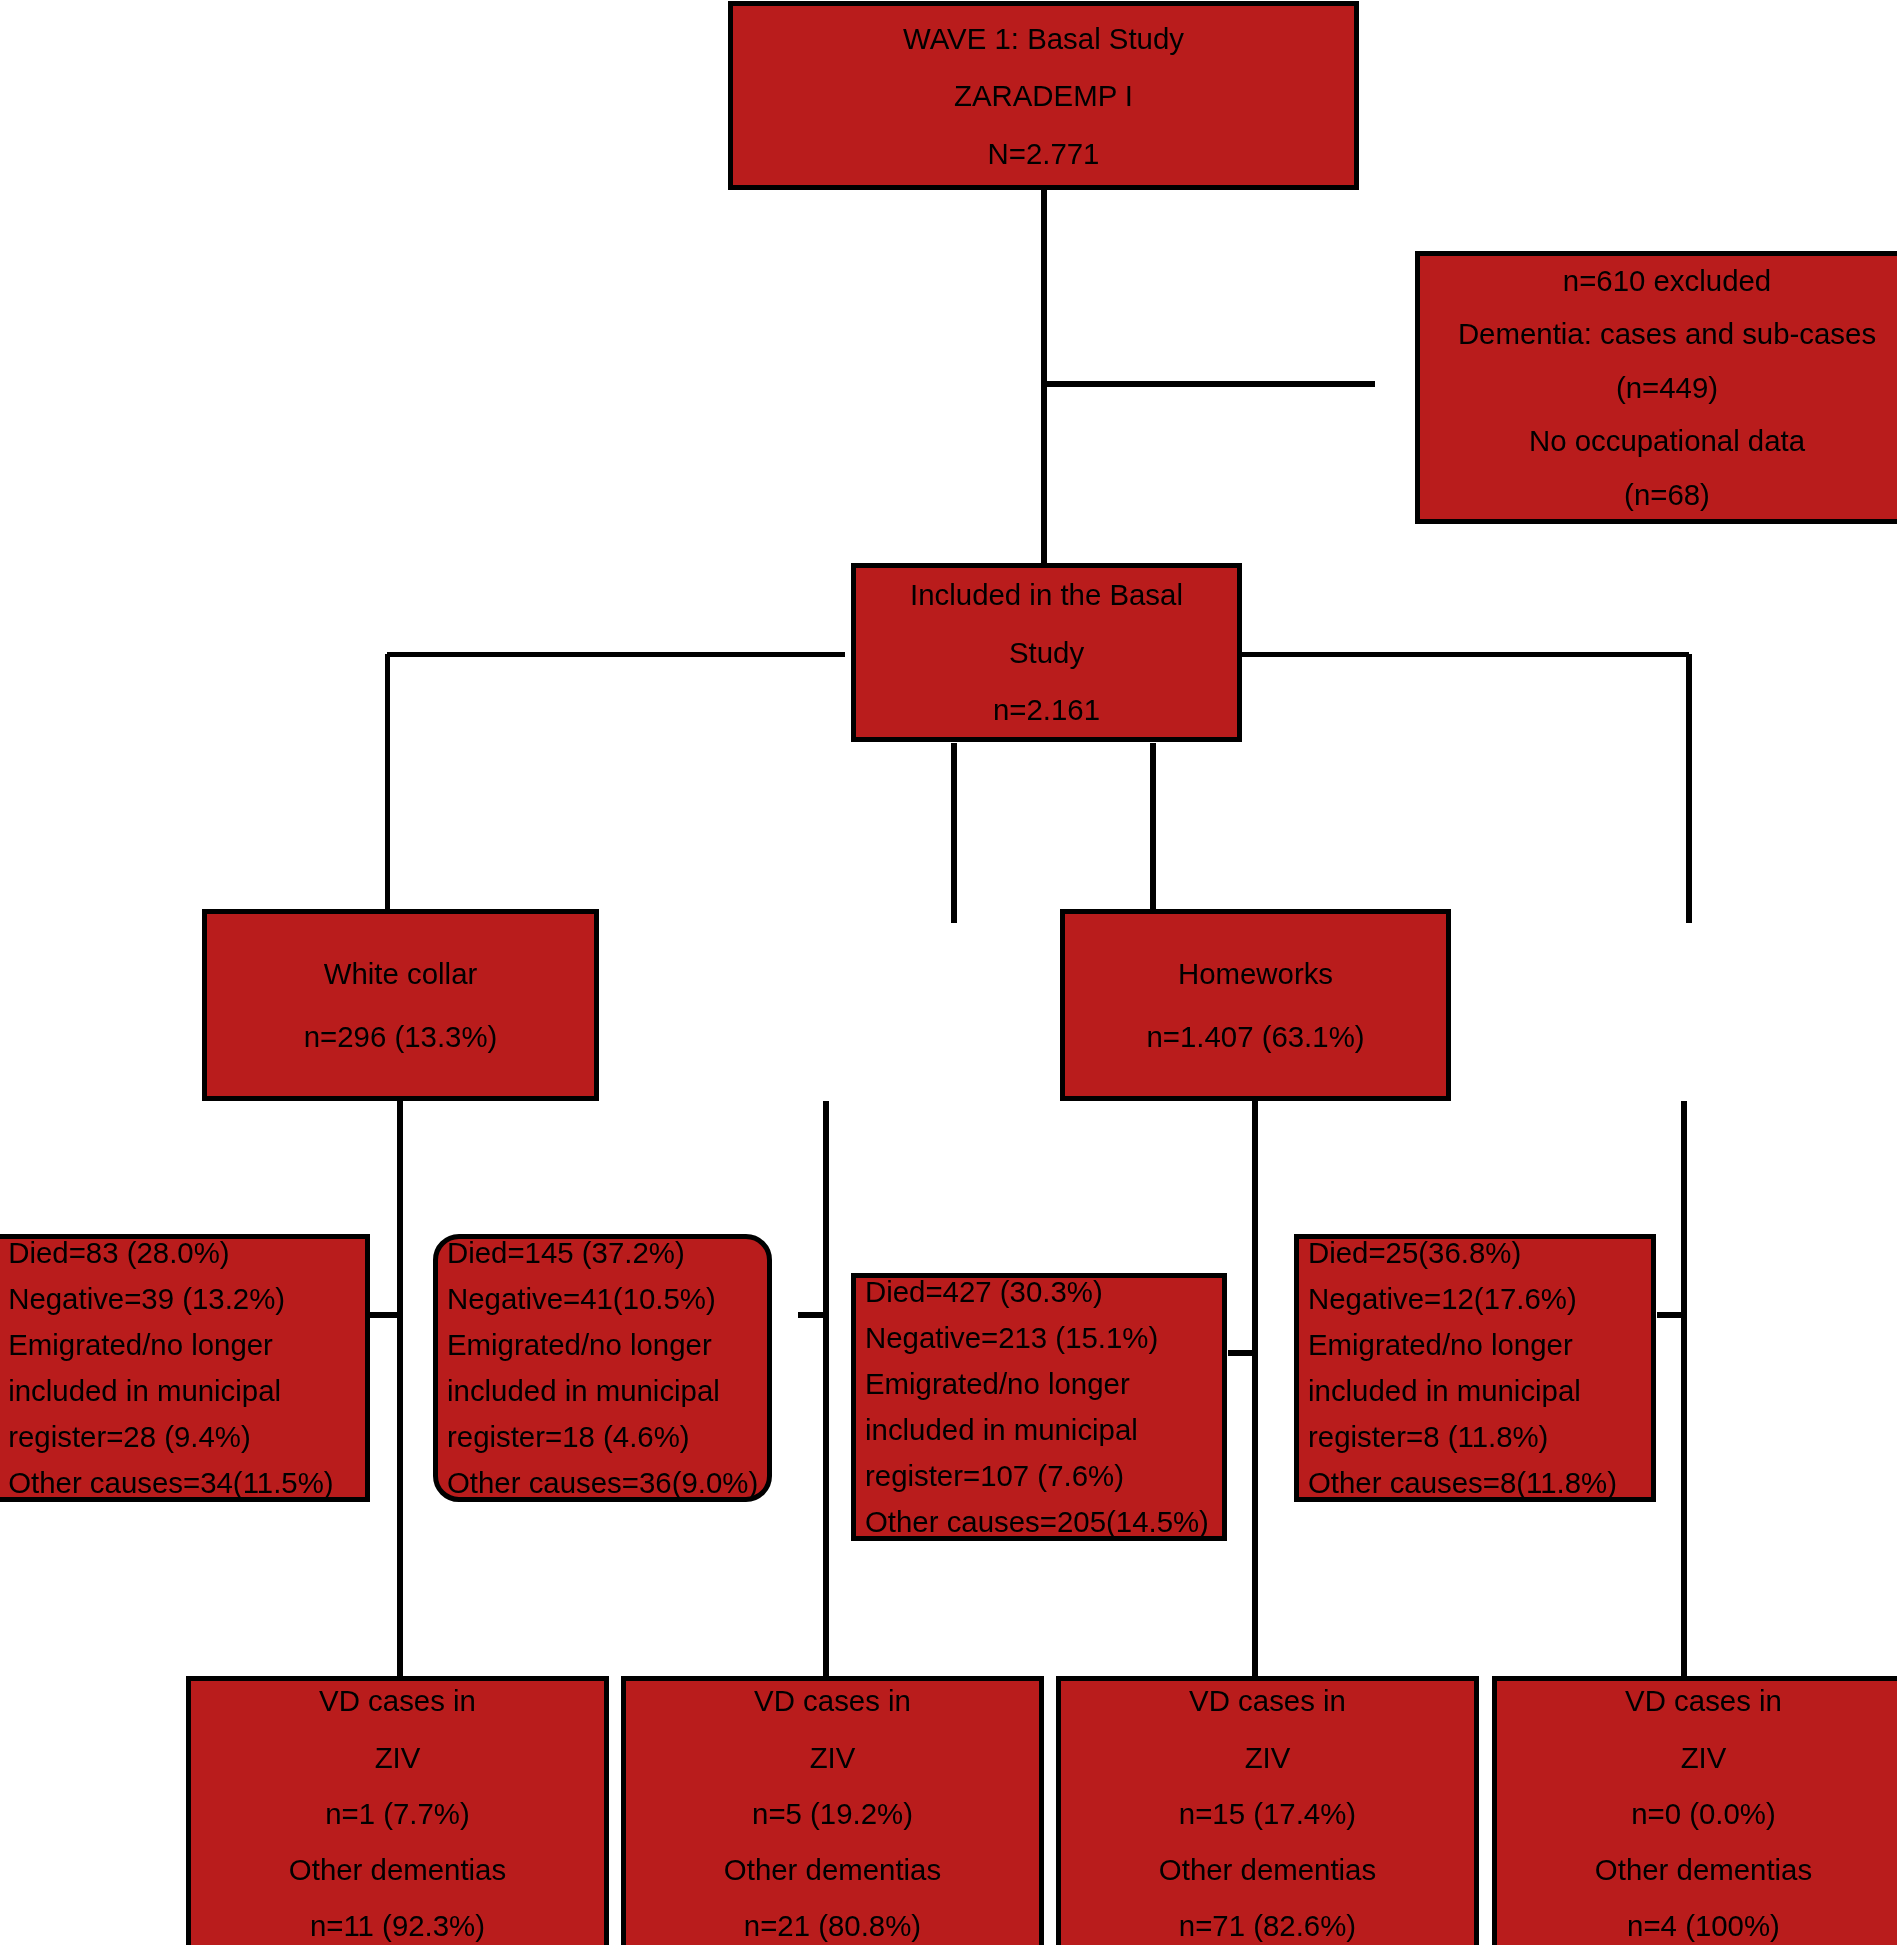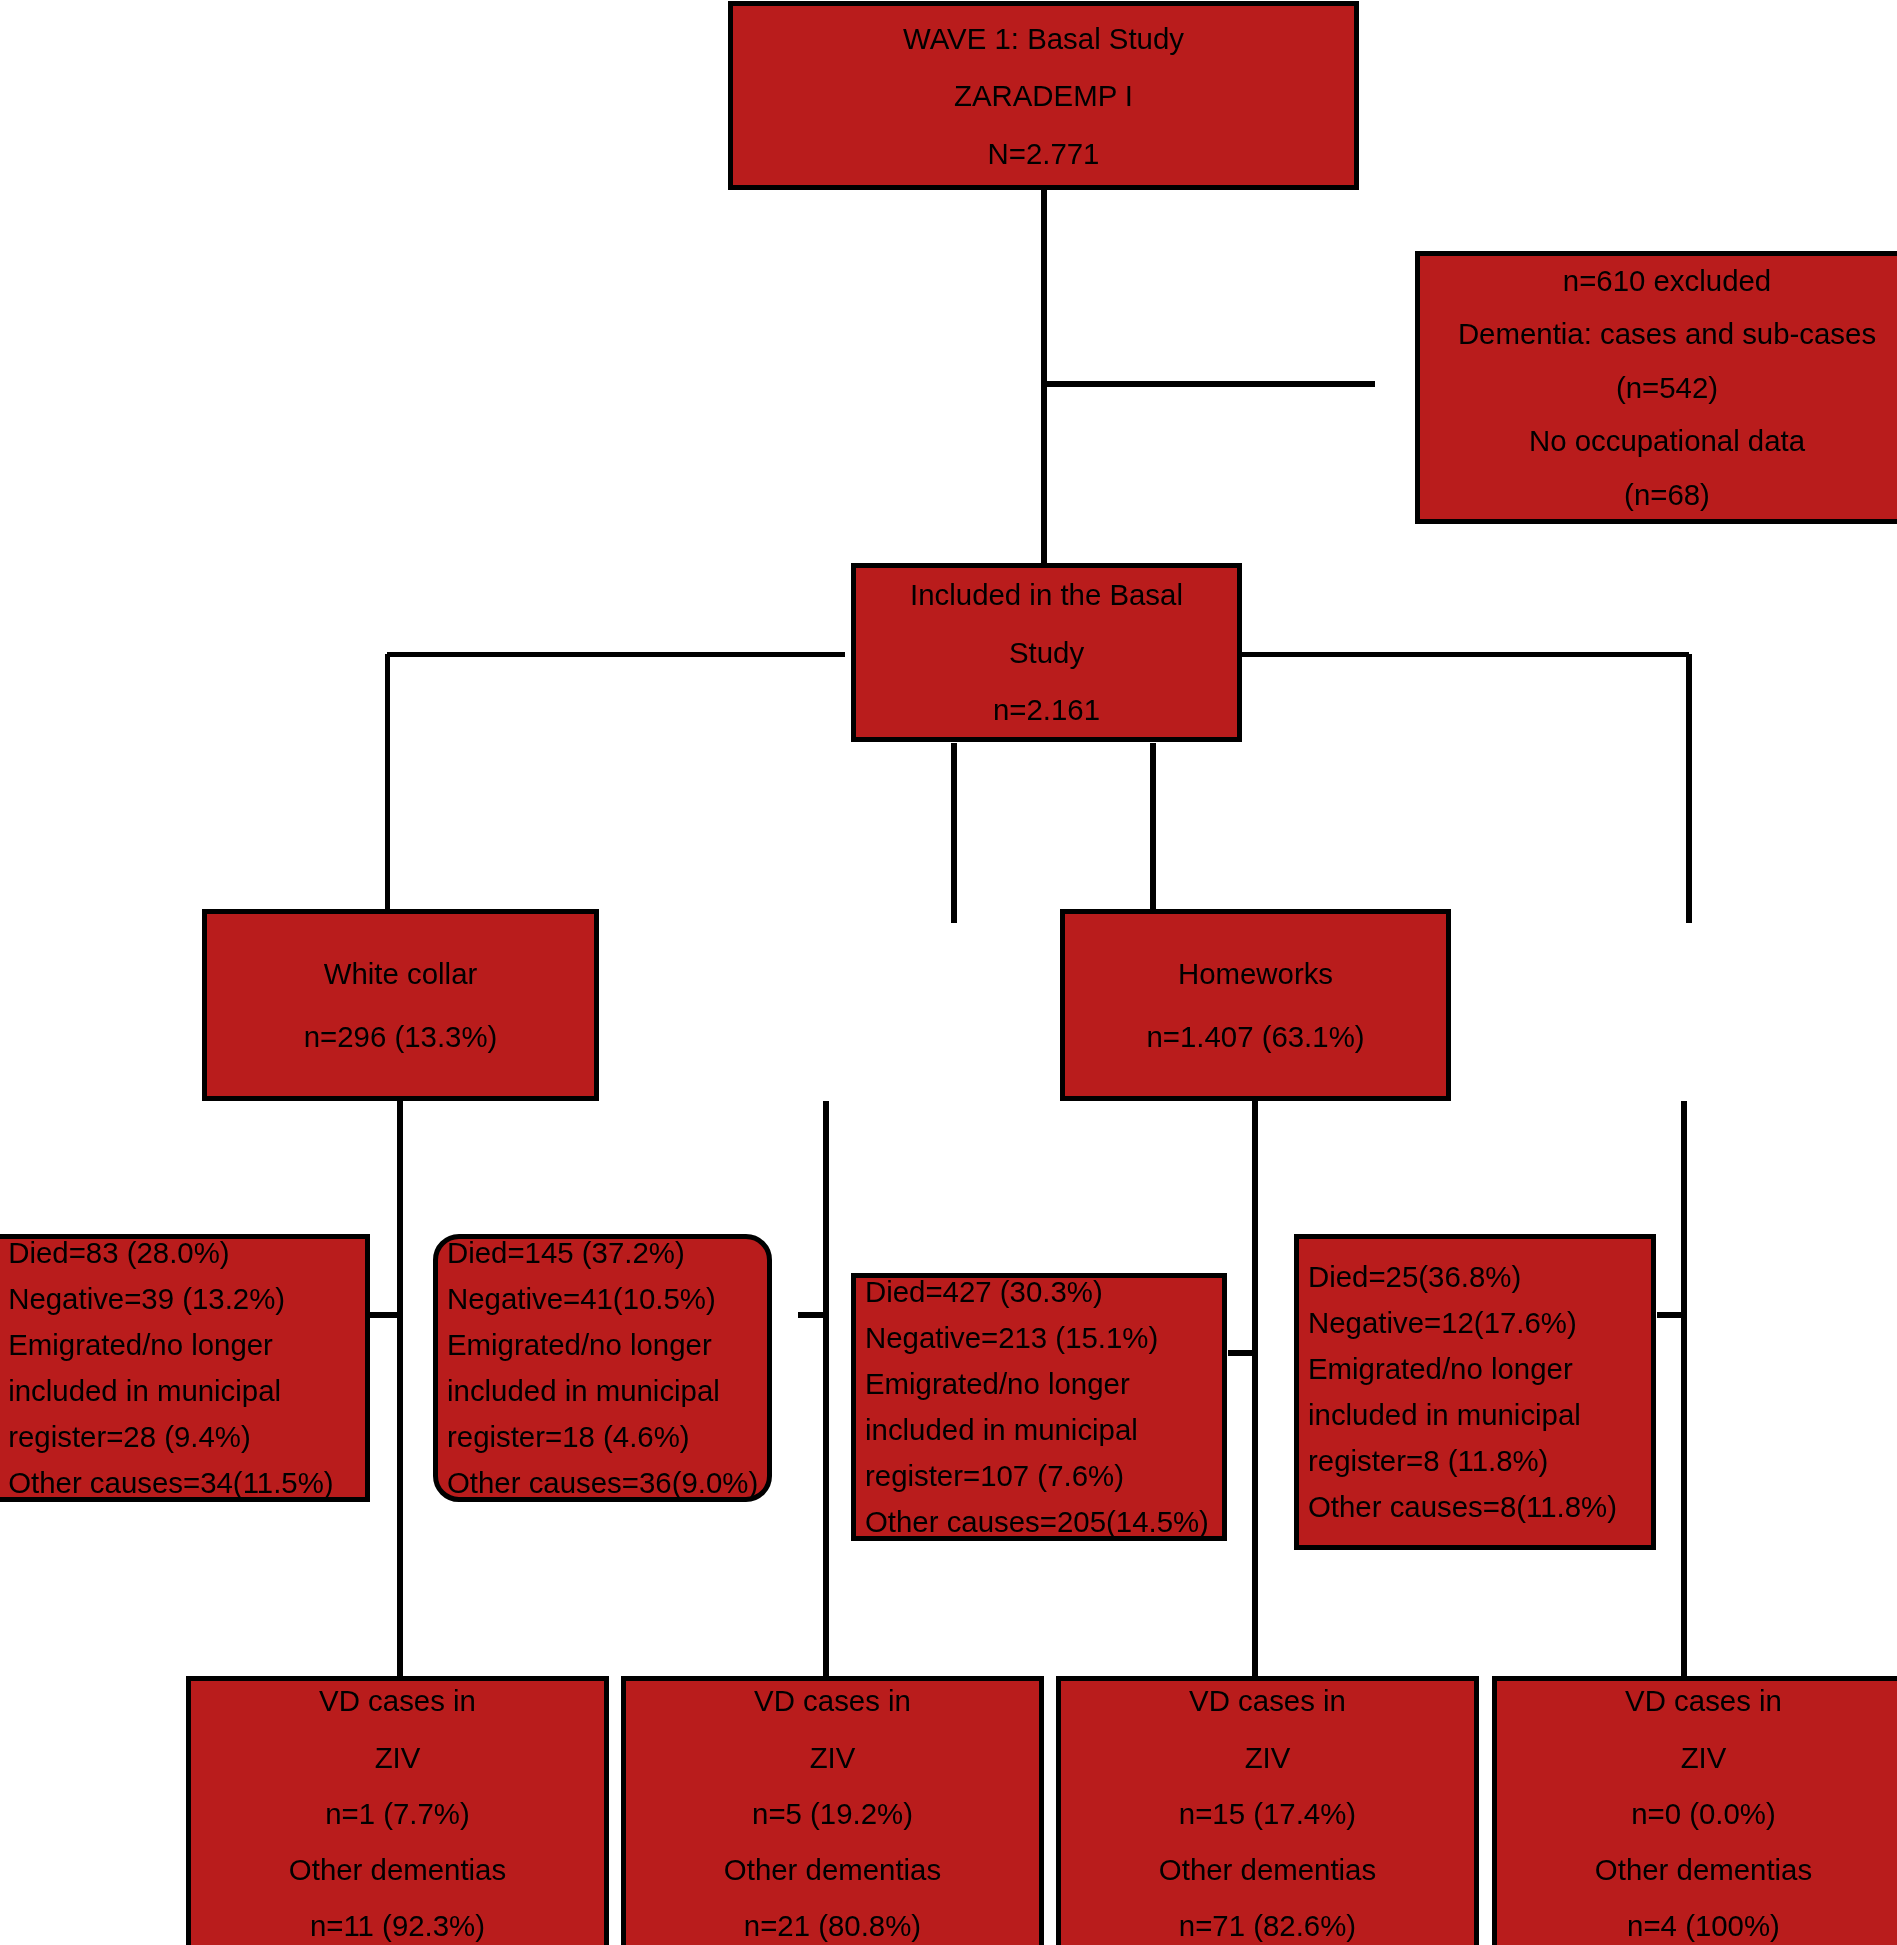--- a/index.html
+++ b/index.html
@@ -90,21 +90,21 @@
 
   <div class="node proc centered" style="left:728px; top:1.3px; width:631px; height:189px;">
     <div class="ln">WAVE 1: Basal Study</div>
     <div class="ln">ZARADEMP I</div>
     <div class="ln">N=2.771</div>
   </div>
 
   <div class="node excl centered" style="left:1375px; top:251px; width:504px; height:273px;margin-left:40px;">
     <div class="ln">n=610 excluded</div>
     <div class="ln">Dementia: cases and sub-cases</div>
-    <div class="ln">(n=542)</div>
+    <div class="ln">(n=449)</div>
     <div class="ln">No occupational data</div>
     <div class="ln">(n=68)</div>
   </div>
 
   <div class="node proc centered" style="left:851px; top:563px; width:391px; height:179px;">
     <div class="ln">Included in the Basal</div>
     <div class="ln">Study</div>
     <div class="ln">n=2.161</div>
   </div>
 
@@ -140,21 +140,21 @@
 
   <div class="node attr left" style="left:851px; top:1273px; width:376px; height:268px;">
     <div class="ln">Died=427 (30.3%)</div>
     <div class="ln">Negative=213 (15.1%)</div>
     <div class="ln">Emigrated/no longer</div>
     <div class="ln">included in municipal</div>
     <div class="ln">register=107 (7.6%)</div>
     <div class="ln">Other causes=205(14.5%)</div>
   </div>
 
-  <div class="node attr left" style="left:1294px; top:1234px; width:362px; height:316px;">
+  <div class="node attr left" style="left:1294px; top:1234px; width:362px; height:268px;">
     <div class="ln">Died=25(36.8%)</div>
     <div class="ln">Negative=12(17.6%)</div>
     <div class="ln">Emigrated/no longer</div>
     <div class="ln">included in municipal</div>
     <div class="ln">register=8 (11.8%)</div>
     <div class="ln">Other causes=8(11.8%)</div>
   </div>
 
   <div class="node vd centered" style="left:186px; top:1676px; width:423px; height:275px;">
     <div class="ln">VD cases in</div>

